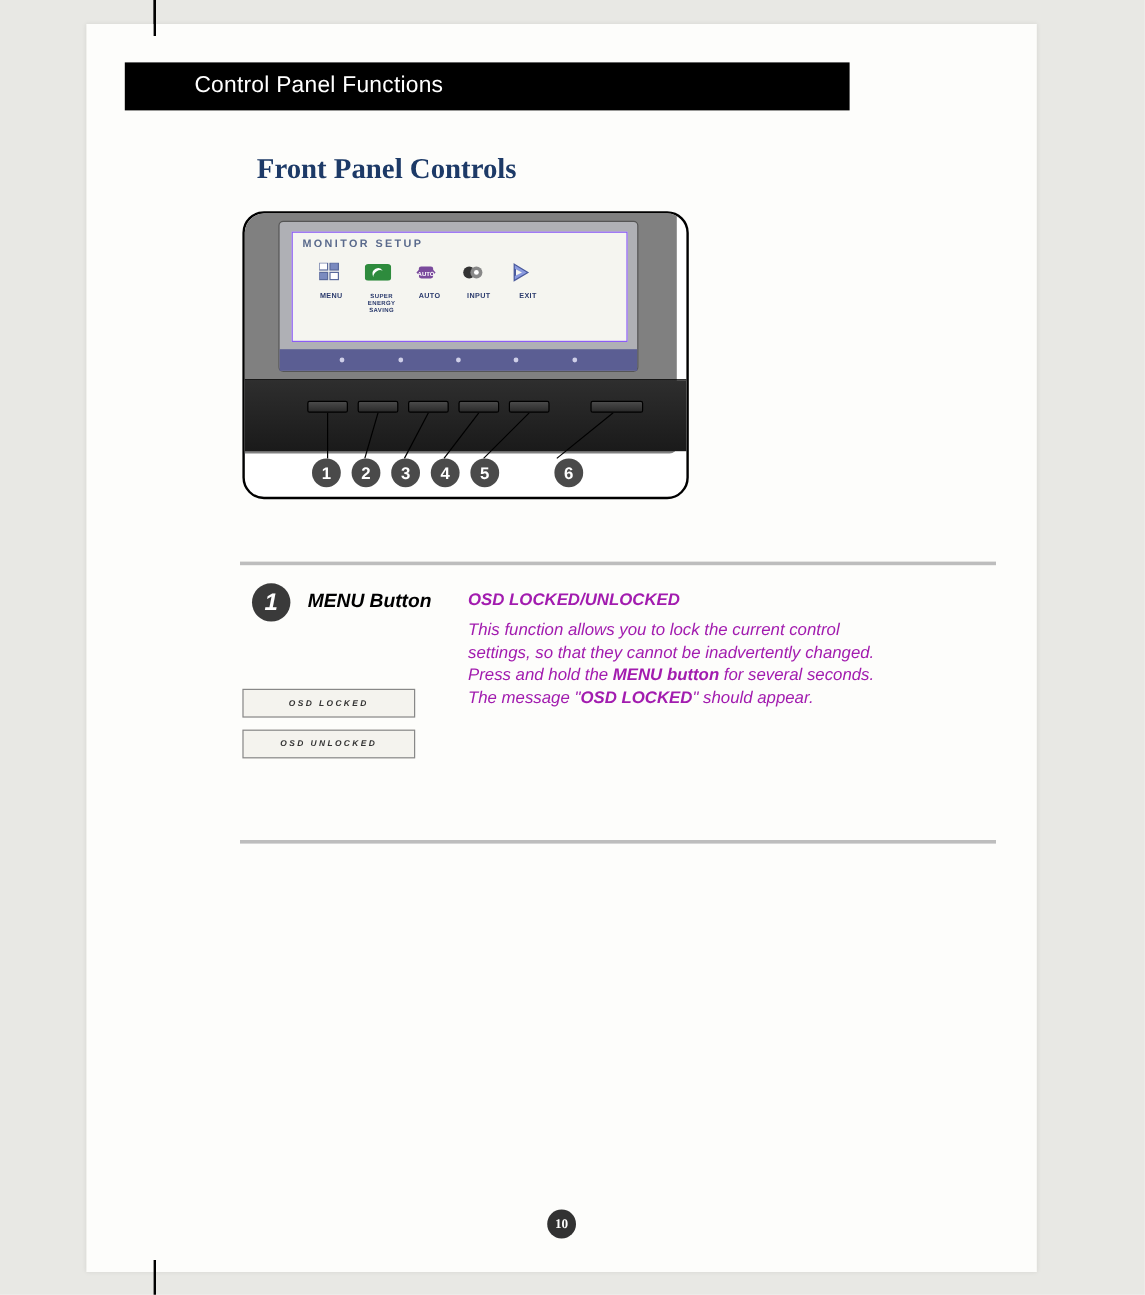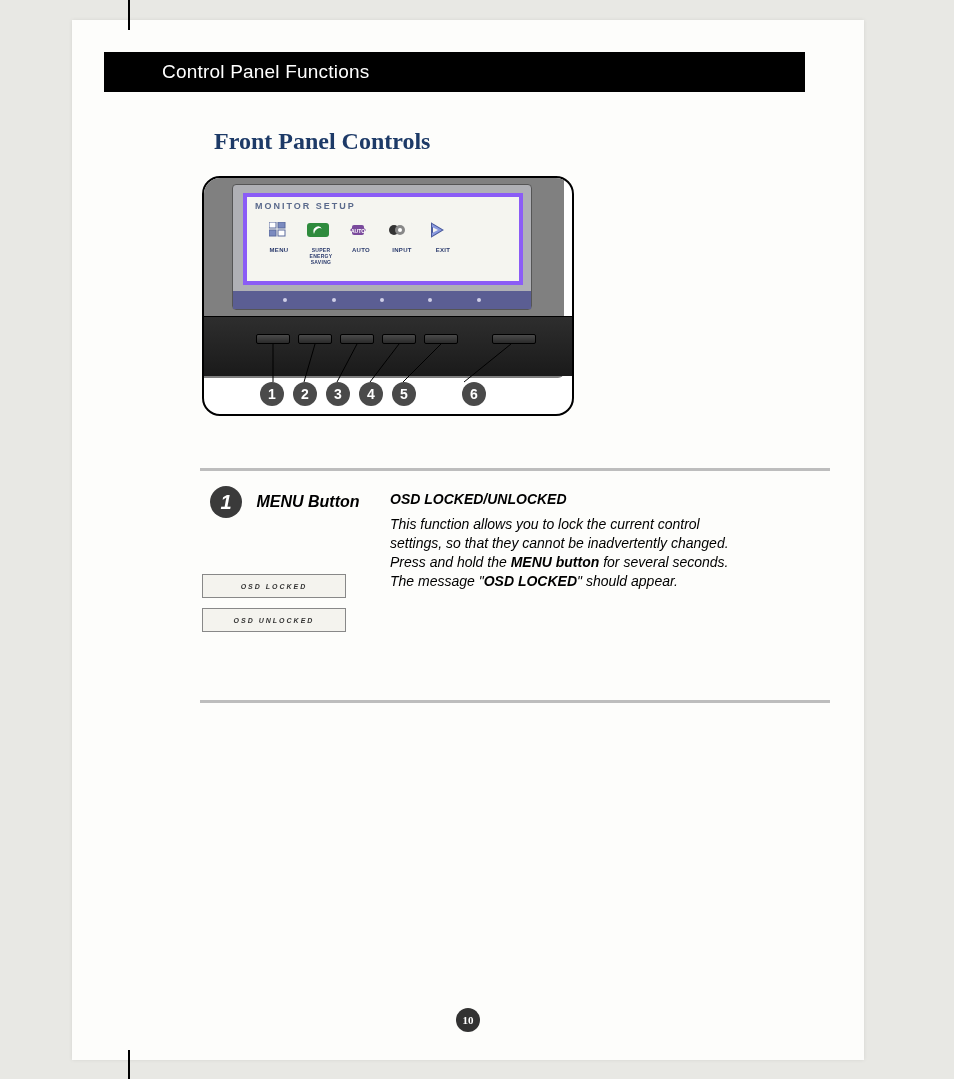--- a/index.html
+++ b/index.html
@@ -21,21 +21,21 @@
     box-shadow: 0 0 4px rgba(0,0,0,.08);
   }
   .crop-tl-v { position:absolute; left:56px; top:-20px; width:2px; height:30px; background:#000; }
   .crop-br-v { position:absolute; left:56px; bottom:-20px; width:2px; height:30px; background:#000; }
   .top-crop-v { position:absolute; left:128px; top:0; width:2px; height:30px; background:#000;}
 
   
   .header {
     position:absolute;
     left:32px; top:32px;
-    width:701px; height:40px;
+    width:604px; height:40px;
     background:#000;
     color:#fff;
     display:flex; align-items:center;
     padding-left:58px;
     font-size:19px;
     font-family: Arial, sans-serif;
     font-weight:400;
     letter-spacing:.2px;
   }
   .section-title {
@@ -70,21 +70,21 @@
     width:300px; height:126px;
     background:#afb0b5;
     border:1px solid #555;
     border-radius:4px;
   }
   .monitor-screen {
     position:absolute;
     left:10px; top:8px;
     width:280px; height:92px;
     background:#f5f5f0;
-    border:4px solid #8b5cf6;
+    border:1px solid #8b5cf6;
   }
   .ms-title {
     position:absolute; left:8px; top:4px;
     font-size:9px; letter-spacing:2px;
     color:#5a6a8c; font-weight:bold;
   }
   .icon-row { position:absolute; top:24px; left:20px; display:flex; gap:18px; align-items:center;}
   .icon { width:22px; height:18px; display:flex; align-items:center; justify-content:center; }
   .icon svg { display:block; }
   .label-row {
@@ -168,21 +168,21 @@
     border:1px solid #888;
     background:#f4f3ee;
     display:flex;align-items:center;justify-content:center;
     font-size:7px; letter-spacing:2px;
     color:#333; font-weight:bold;
     margin-bottom:10px;
   }
   .sec1-right{
     flex:1;
     font-size:14px;
-    color:#000000;
+    color:#a21caf;
     line-height:1.35;
     font-family: Arial, sans-serif;
     padding-top:4px;
   }
   .sec1-right .hd{
     font-weight:bold; margin-bottom:6px;
   }
   .sec1-right p{ margin-bottom:10px; max-width:350px;}
   .sec1-right b{ font-weight:bold; }
 

